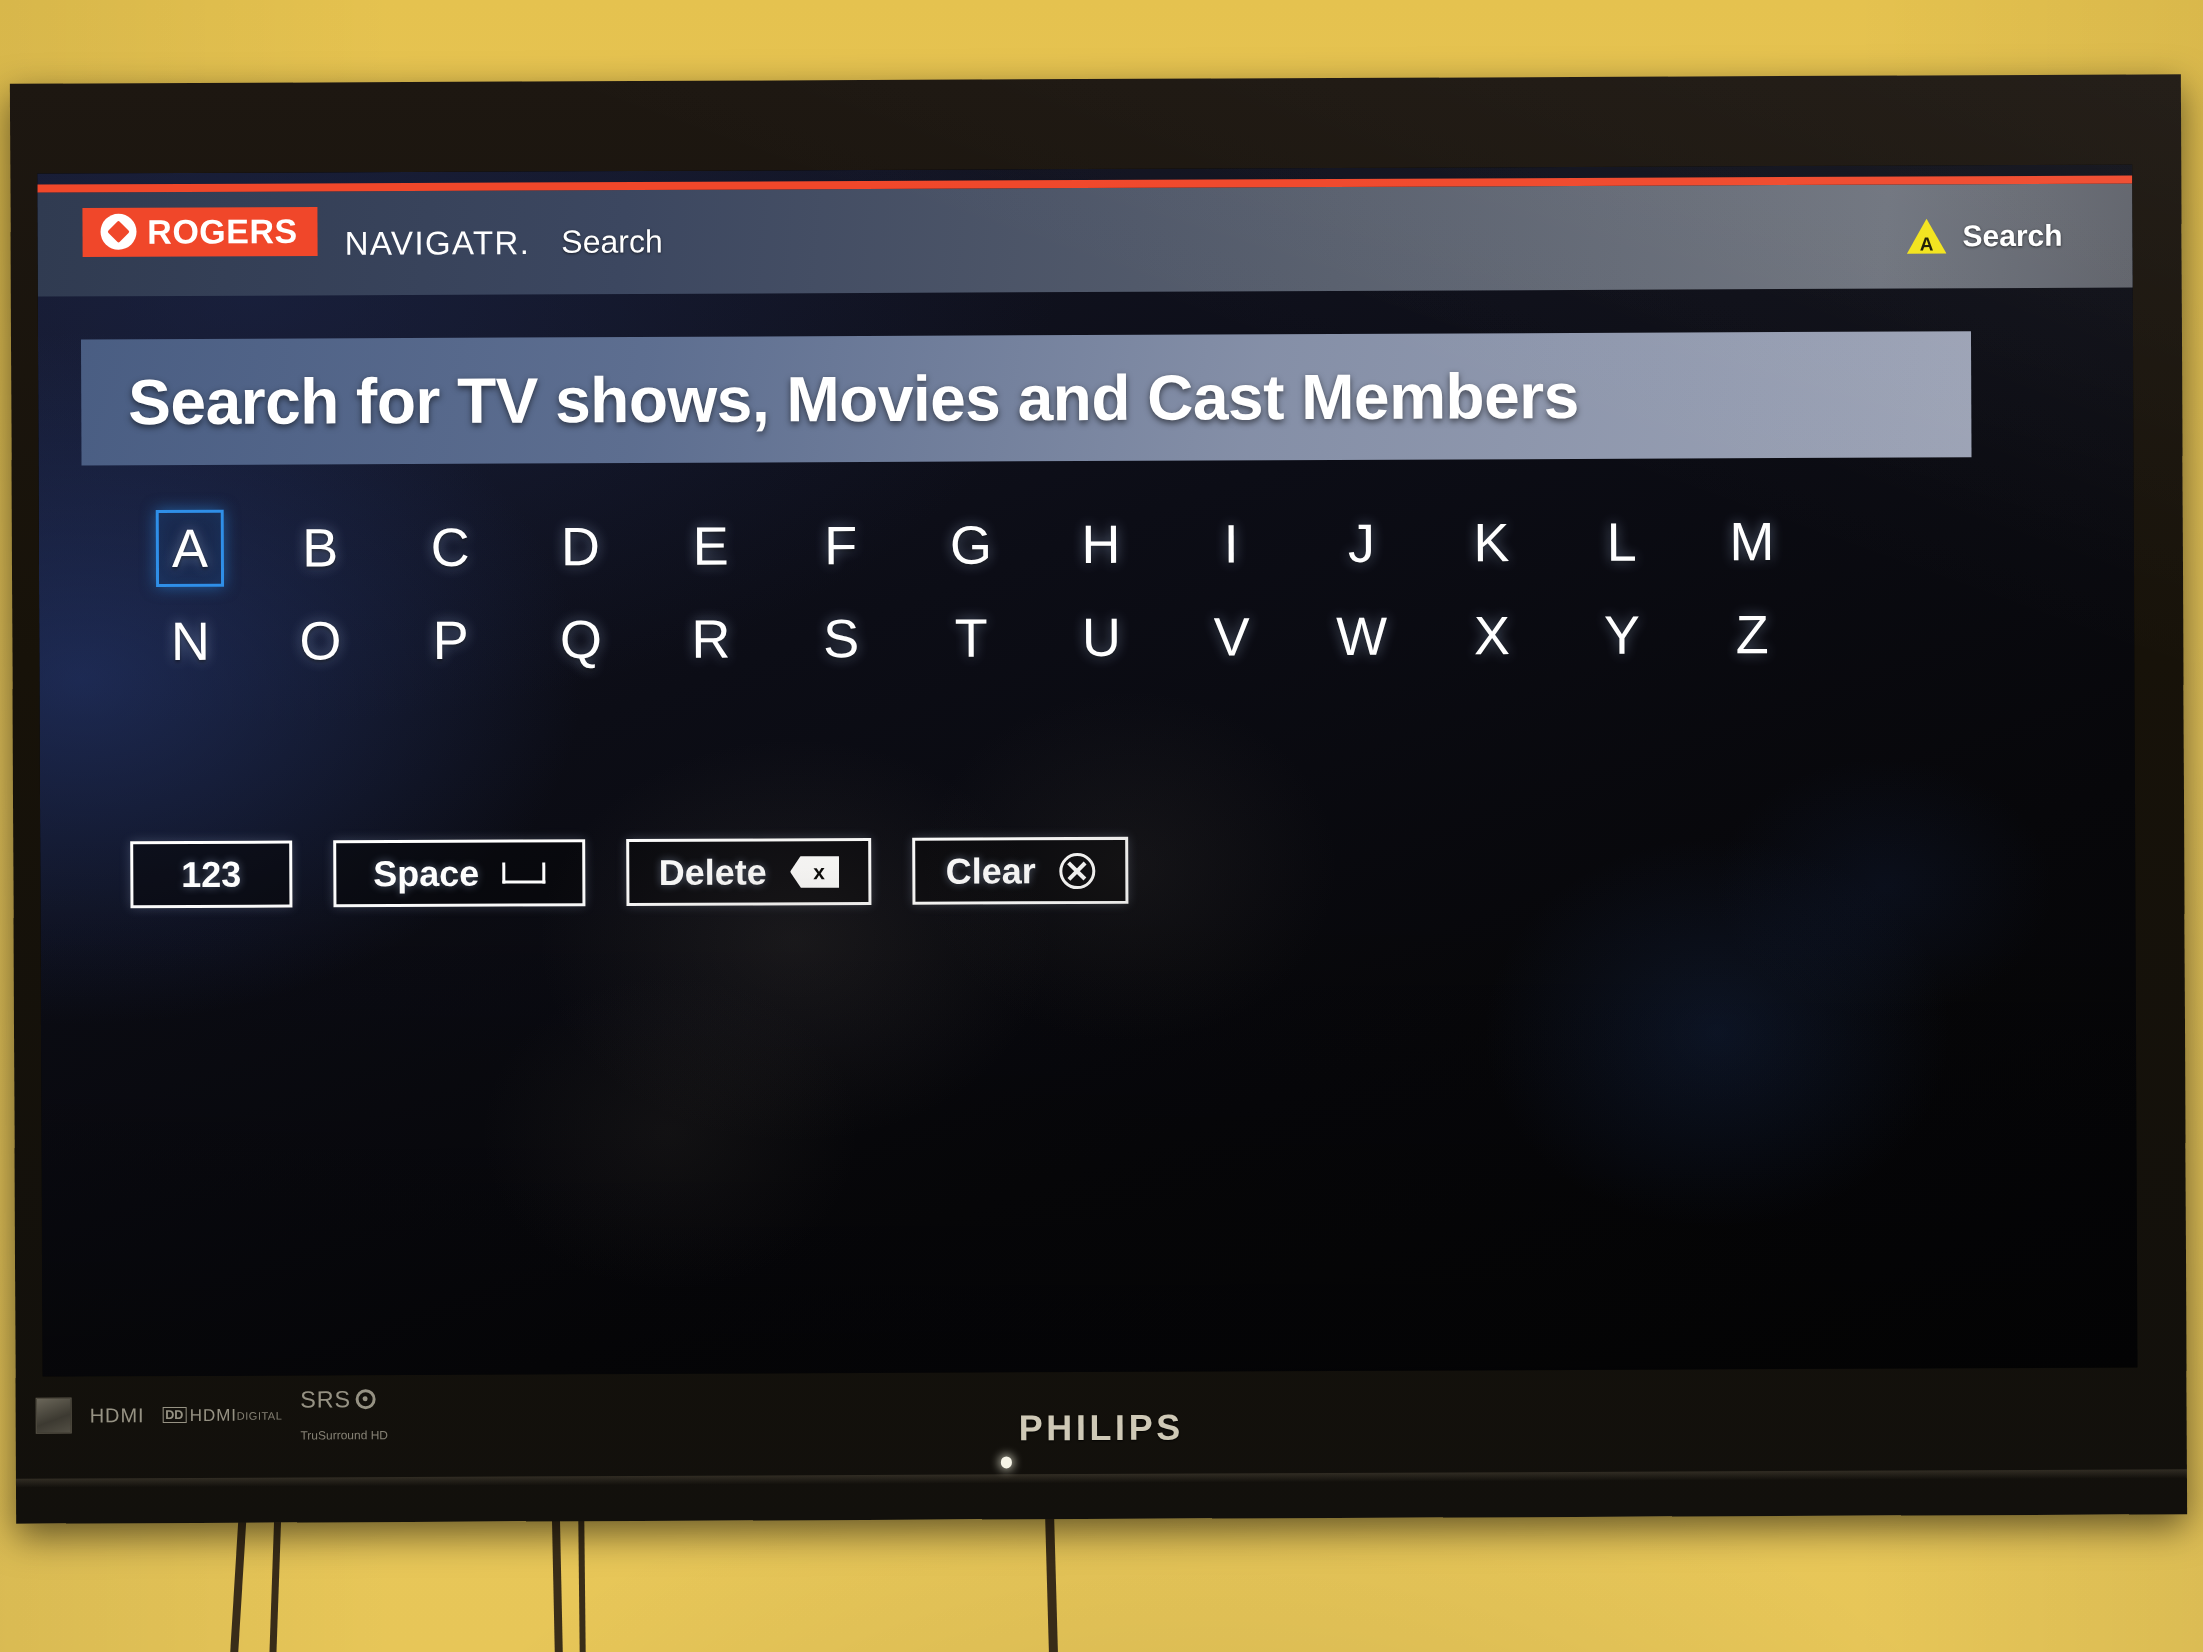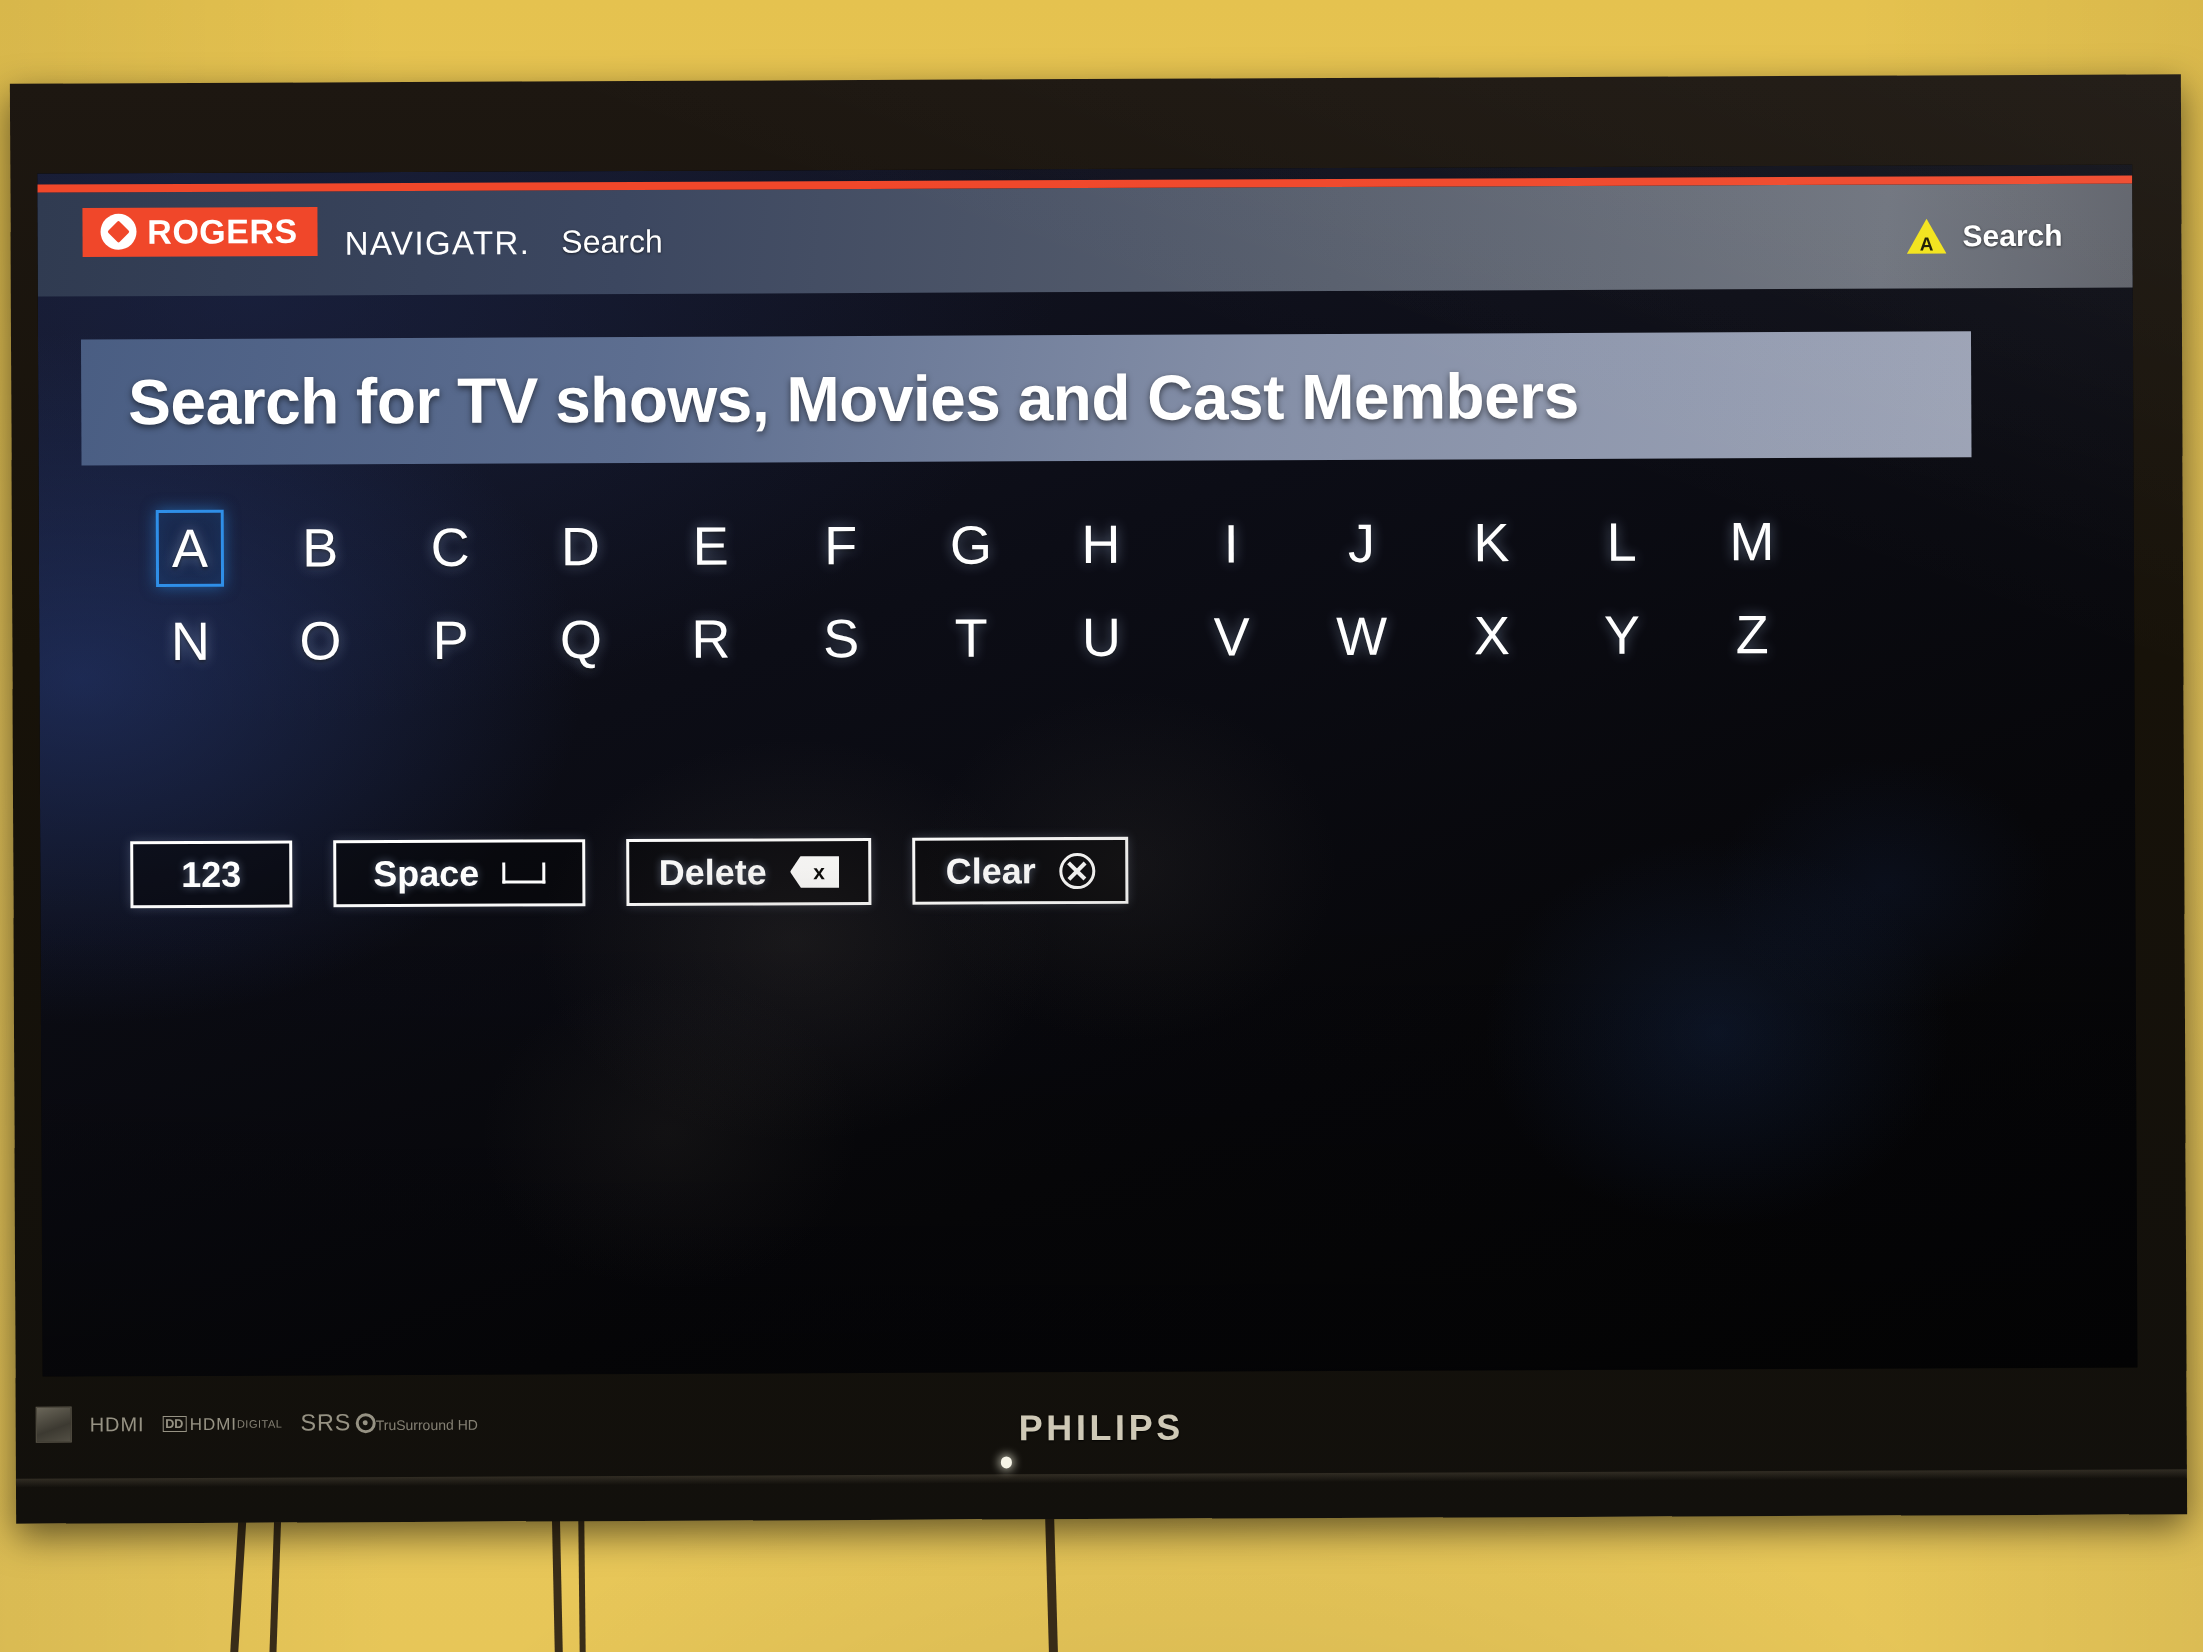--- a/index.html
+++ b/index.html
@@ -117,33 +117,33 @@
   .badge-dolby .dd-top { display: flex; align-items: center; gap: 3.6px; }
   .dd-box {
     border: 1.8px solid #c9c4b2;
     color: #c9c4b2;
     font-size: 12.6px;
     line-height: 1;
     padding: 0.9px 1.8px;
     font-weight: bold;
   }
   .badge-dolby .dd-sub { color: #b0ab9b; font-size: 11px; margin-top: 1.8px; letter-spacing: 0.5px; }
-  .badge-srs { display: flex; flex-direction: row; align-items: center; line-height: 1; }
+  .badge-srs { display: flex; flex-direction: column; line-height: 1; }
   .srs-top { display:flex; align-items:center; gap:4.5px; }
   .srs-circle {
     width: 20px; height: 20px; border-radius: 50%;
     border: 3.6px solid #c9c4b2;
     box-sizing: border-box;
     position: relative;
   }
   .srs-circle::after {
     content:""; position:absolute; left:3.6px; top:3.6px; width:5.4px; height:5.4px;
     border-radius:50%; background:#c9c4b2;
   }
-  .srs-sub { color:#b0ab9b; font-size: 14px; margin-top:4px; }
+  .srs-sub { color:#b0ab9b; font-size: 12px; margin-top:18px; }
 
   
   #screen {
     position: absolute;
     left: 27px;
     top: 90px;
     width: 2095px;
     height: 1203px;
     background: #090806;
     overflow: hidden;

